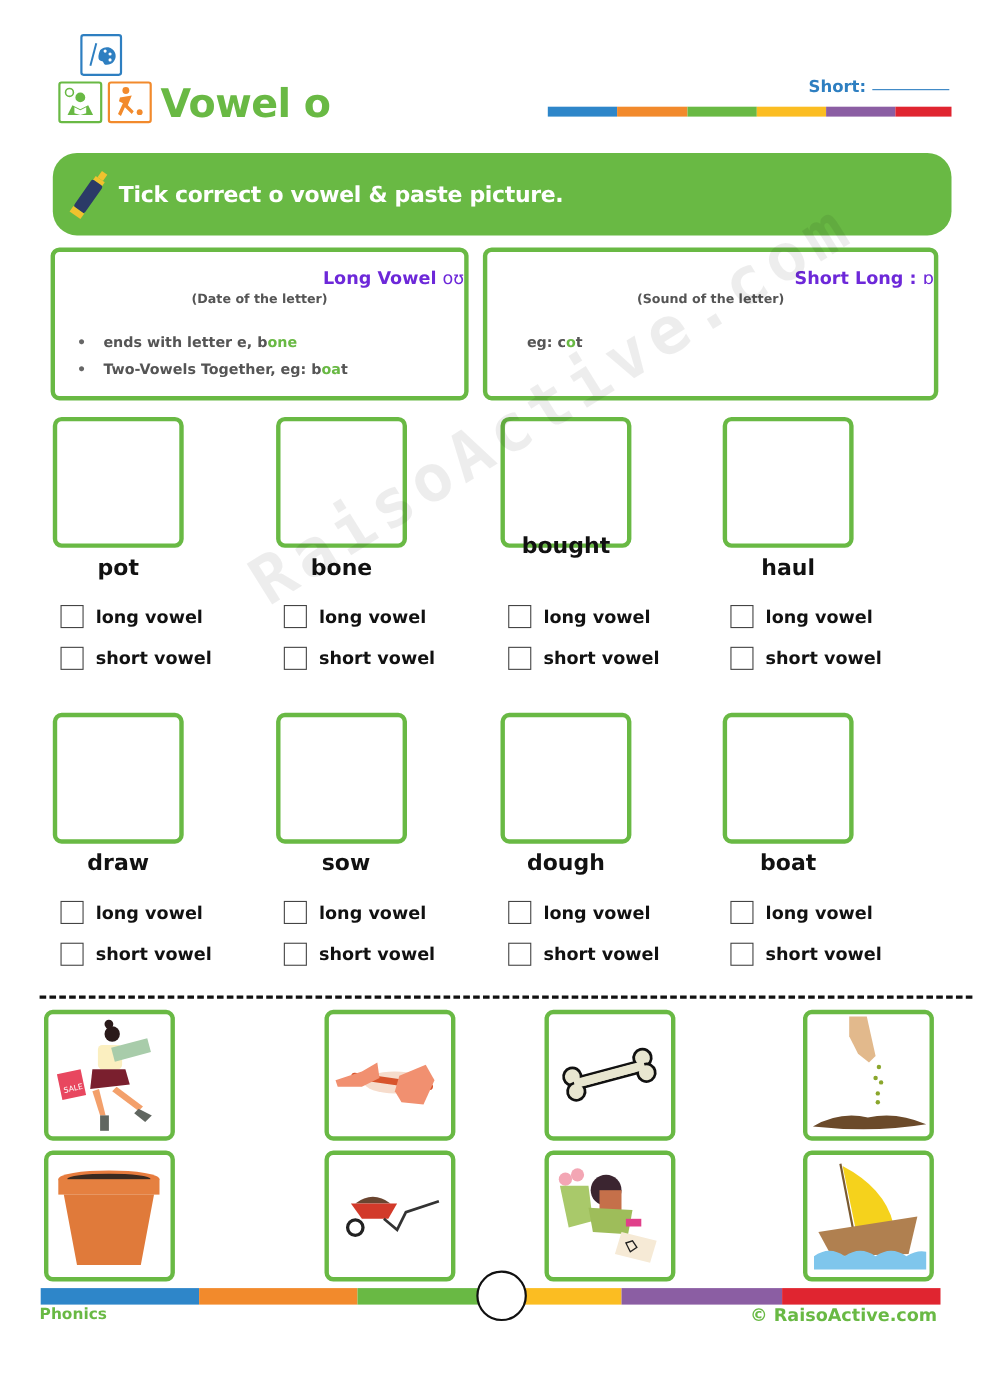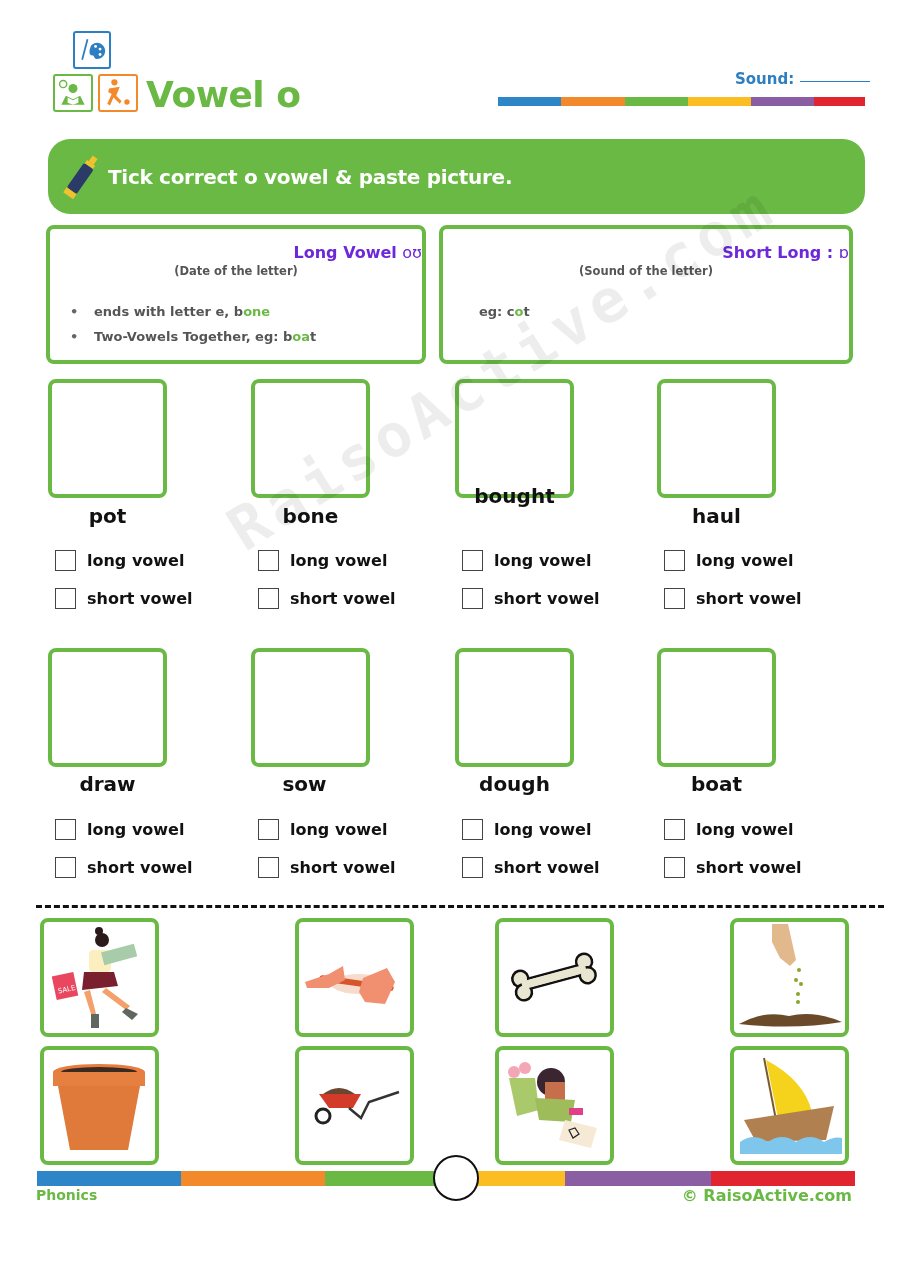--- a/index.html
+++ b/index.html
@@ -69,21 +69,21 @@
 </div>
 <div class="logo-box" style="left:98px;top:74px;width:40px;height:38px;border-color:#f28a2c;">
   <svg viewBox="0 0 40 38">
     <circle cx="16" cy="7" r="3.5" fill="#f28a2c"></circle>
     <path d="M10 14 L22 12 L18 22 L24 28 L22 31 L15 24 L11 33 L8 31 L13 20 L9 18Z" fill="#f28a2c"></path>
     <circle cx="30" cy="29" r="3" fill="#f28a2c"></circle>
   </svg>
 </div>
 <div class="title">Vowel o</div>
 
-<div class="date"><span>Sound:</span><span class="date-line"></span></div>
+<div class="date"><span>Short:</span><span class="date-line"></span></div>
 <div class="stripe" style="left:498px;top:97px;width:367px;height:9px;">
   <div style="flex:1;background:#2e86c9"></div>
     <div style="flex:1;background:#f28a2c"></div>
     <div style="flex:1;background:#69b944"></div>
     <div style="flex:1;background:#fbbd22"></div>
     <div style="flex:1;background:#8b5ea3"></div>
     <div style="flex:0.8;background:#e02530"></div>
 </div>
 
 <div class="banner"></div>
@@ -162,21 +162,21 @@
 <div class="opt" style="left:55px;top:819px;">
     <div class="cbox"></div>
     <span>long vowel</span>
   </div>
 <div class="opt" style="left:55px;top:857px;">
     <div class="cbox"></div>
     <span>short vowel</span>
   </div>
 
 <div class="card" style="left:251px;top:648px;"></div>
-<div class="word" style="left:245px;top:772px;text-align:center;">sow</div>
+<div class="word" style="left:255px;top:772px;text-align:center;">sow</div>
 <div class="opt" style="left:258px;top:819px;">
     <div class="cbox"></div>
     <span>long vowel</span>
   </div>
 <div class="opt" style="left:258px;top:857px;">
     <div class="cbox"></div>
     <span>short vowel</span>
   </div>
 
 <div class="card" style="left:455px;top:648px;"></div>

